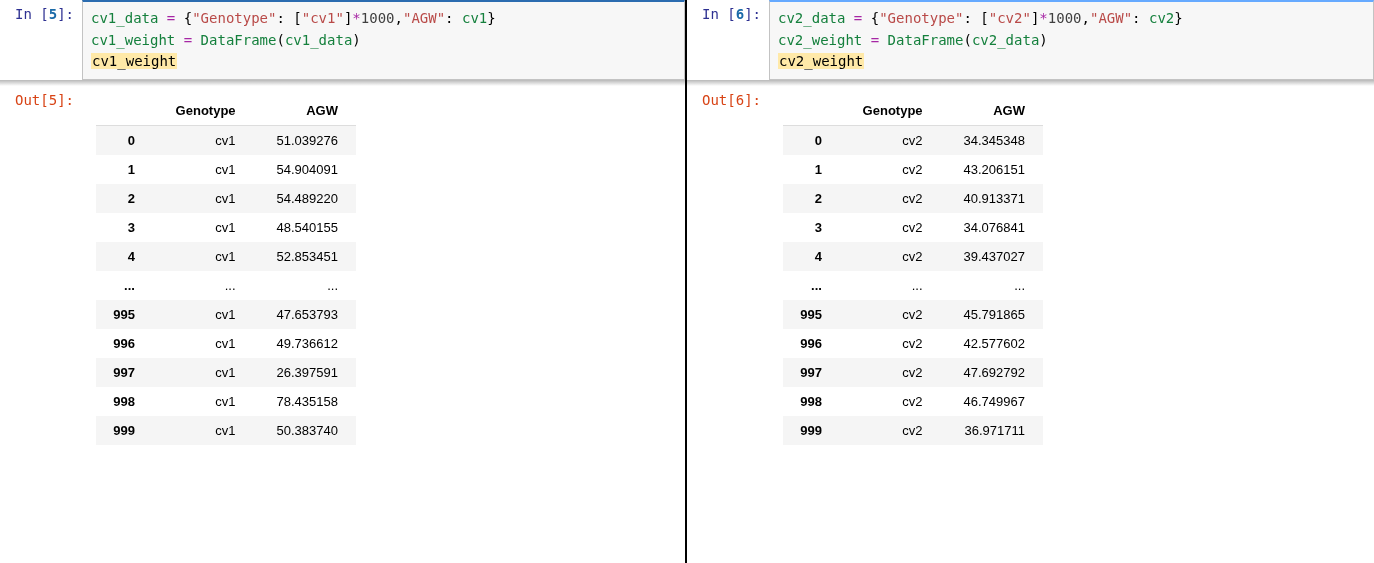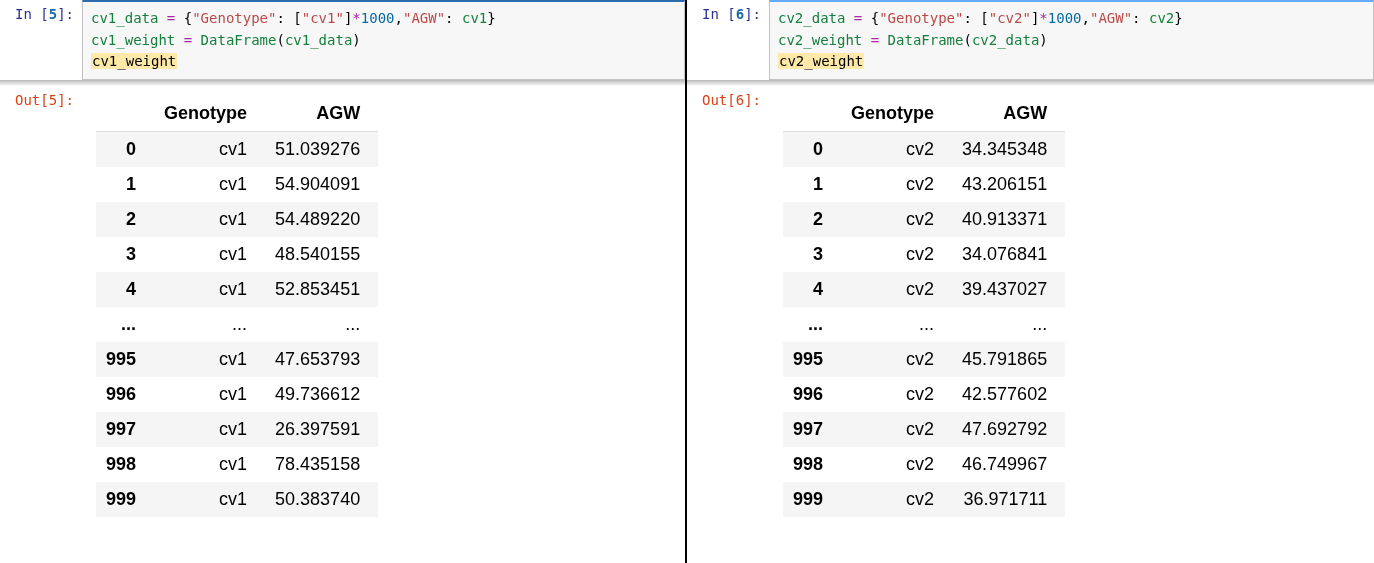--- a/index.html
+++ b/index.html
@@ -51,34 +51,34 @@
     padding: 6px 8px;
     font-family: inherit;
     line-height: 1.55;
     white-space: pre;
     position: relative;
   }
   .panel.left .codebox { border-top: 2px solid #2b6cb0; }
   .hl-var { color: #15803d; }
   .hl-op  { color: #a626a4; }
   .hl-str { color: #b94a48; }
-  .hl-num { color: #0369a1; text-align: center; }
+  .hl-num { color: #404040; text-align: center; }
   .hl-brk { color: #000; }
   .hl-last {
     background: #ffe9a8;
     padding: 0 1px;
   }
   .output-area {
     flex: 1 1 auto;
     padding: 10px 0 0 14px;
   }
   .df-table {
     border-collapse: collapse;
     font-family: -apple-system, BlinkMacSystemFont, "Segoe UI", Helvetica, Arial, sans-serif;
-    font-size: 18px;
+    font-size: 13px;
     min-width: 260px;
   }
   .df-table th, .df-table td {
     padding: 7px 18px 7px 10px;
     text-align: right;
     border: none;
   }
   .df-table thead th {
     font-weight: bold;
     border-bottom: 1px solid #ddd;

